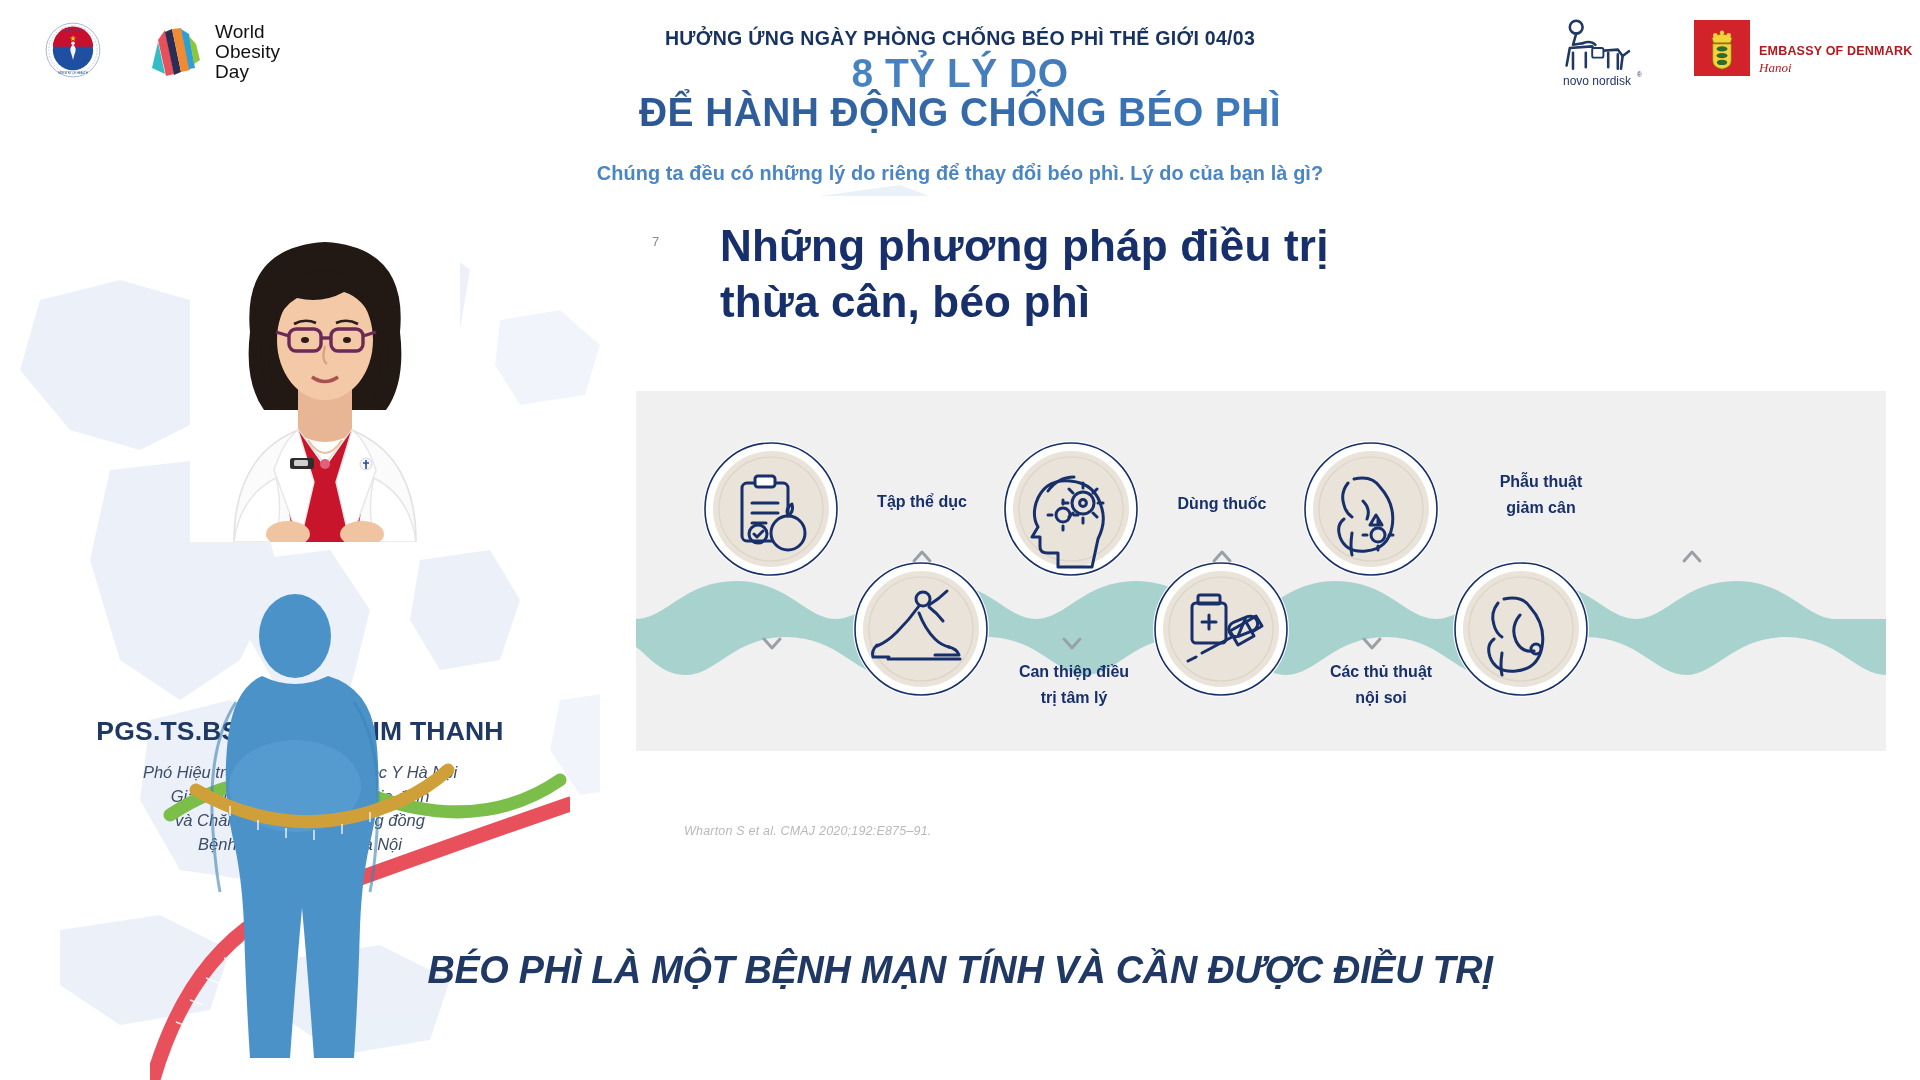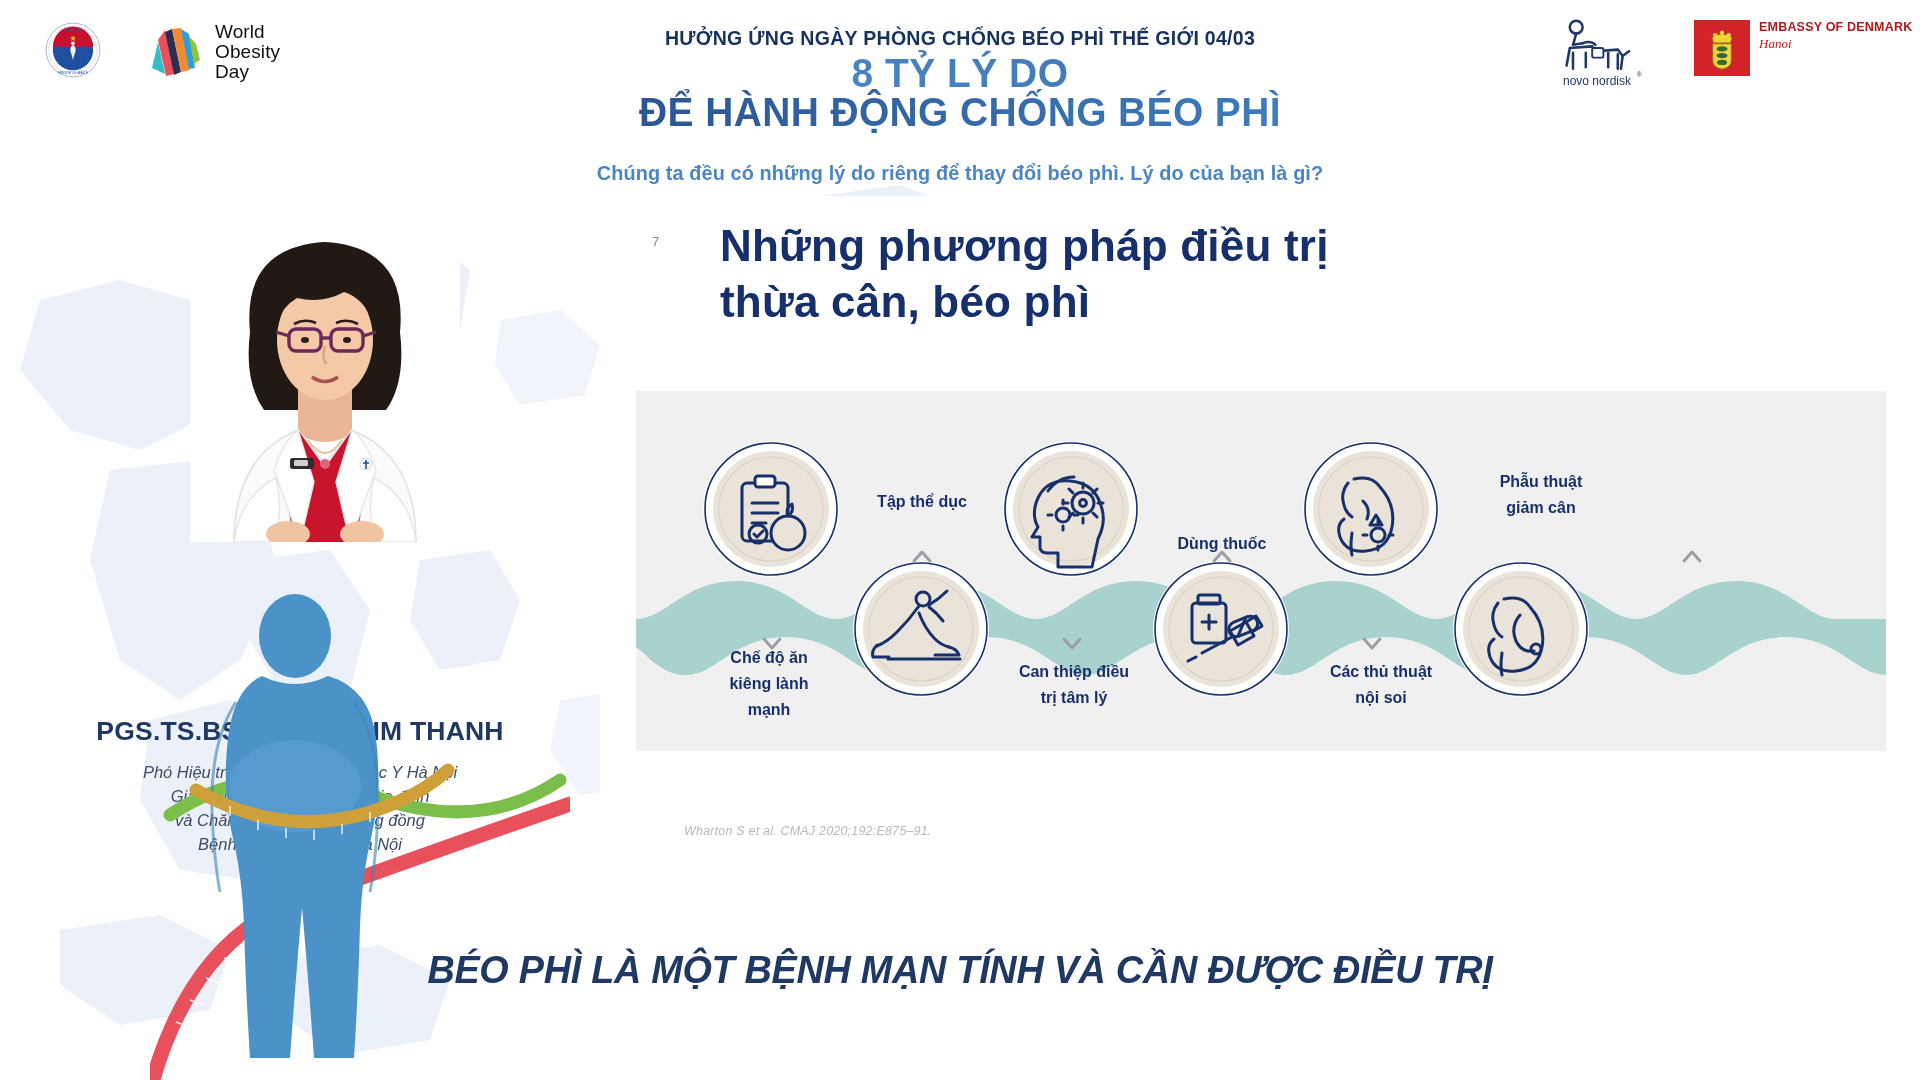--- a/index.html
+++ b/index.html
@@ -12,21 +12,21 @@
 
   
   .worldmap { position: absolute; inset: 0; z-index: 0; pointer-events: none; }
 
   
   .header { position: absolute; top: 0; left: 0; width: 1920px; height: 196px; z-index: 5; }
   .logo-moh { position: absolute; left: 45px; top: 22px; width: 56px; height: 56px; }
   .logo-wod { position: absolute; left: 148px; top: 22px; display: flex; align-items: center; gap: 9px; }
   .wod-text { font-size: 19px; font-weight: 400; line-height: 20px; color: #111; letter-spacing: .1px; }
   .logo-novo { position: absolute; left: 1549px; top: 16px; width: 96px; height: 72px; }
-  .logo-denmark { position: absolute; left: 1694px; top: 20px; display: flex; align-items: flex-start; gap: 9px; }
+  .logo-denmark { position: absolute; left: 1694px; top: 20px; display: flex; align-items: flex-end; gap: 9px; }
   .dk-flag { width: 56px; height: 56px; background: #d2232a; display:flex; align-items:center; justify-content:center; }
   .dk-text { color: #b3191e; line-height: 1.25; }
   .dk-title { font-size: 12.5px; font-weight: 700; letter-spacing: .2px; white-space: nowrap; }
   .dk-sub { font-family: "Liberation Serif", serif; font-style: italic; font-size: 13px; }
 
   .hdr-kicker {
     position: absolute; top: 26px; left: 0; width: 1920px; text-align: center;
     font-size: 21px; font-weight: 700; letter-spacing: .3px; color: #17325f;
     font-stretch: condensed; transform: scaleX(.93); transform-origin: center;
   }
@@ -454,27 +454,24 @@
           <path d="M128 248 l8 9 l8 -9"></path>
           <path d="M278 170 l8 -9 l8 9"></path>
           <path d="M428 248 l8 9 l8 -9"></path>
           <path d="M578 170 l8 -9 l8 9"></path>
           <path d="M728 248 l8 9 l8 -9"></path>
           <path d="M1048 170 l8 -9 l8 9"></path>
         </g>
       </svg>
 
       
-      <div class="dg-label" style="left:18px;  top:254px; width:230px;">Chế độ ăn
-kiêng lành
-mạnh</div>
       <div class="dg-label" style="left:166px; top:98px; width:240px;">Tập thể dục</div>
       <div class="dg-label" style="left:310px; top:268px; width:256px;">Can thiệp điều
 trị tâm lý</div>
-      <div class="dg-label" style="left:466px; top:100px; width:240px;margin-top:40px;">Dùng thuốc</div>
+      <div class="dg-label" style="left:466px; top:100px; width:240px;">Dùng thuốc</div>
       <div class="dg-label" style="left:620px; top:268px; width:250px;">Các thủ thuật
 nội soi</div>
       <div class="dg-label" style="left:780px; top:78px;  width:250px;">Phẫu thuật
 giảm cân</div>
     </div>
 
     <div class="citation">Wharton S et al. CMAJ 2020;192:E875–91.</div>
   </div>
 
   <div class="banner">BÉO PHÌ LÀ MỘT BỆNH MẠN TÍNH VÀ CẦN ĐƯỢC ĐIỀU TRỊ</div>

